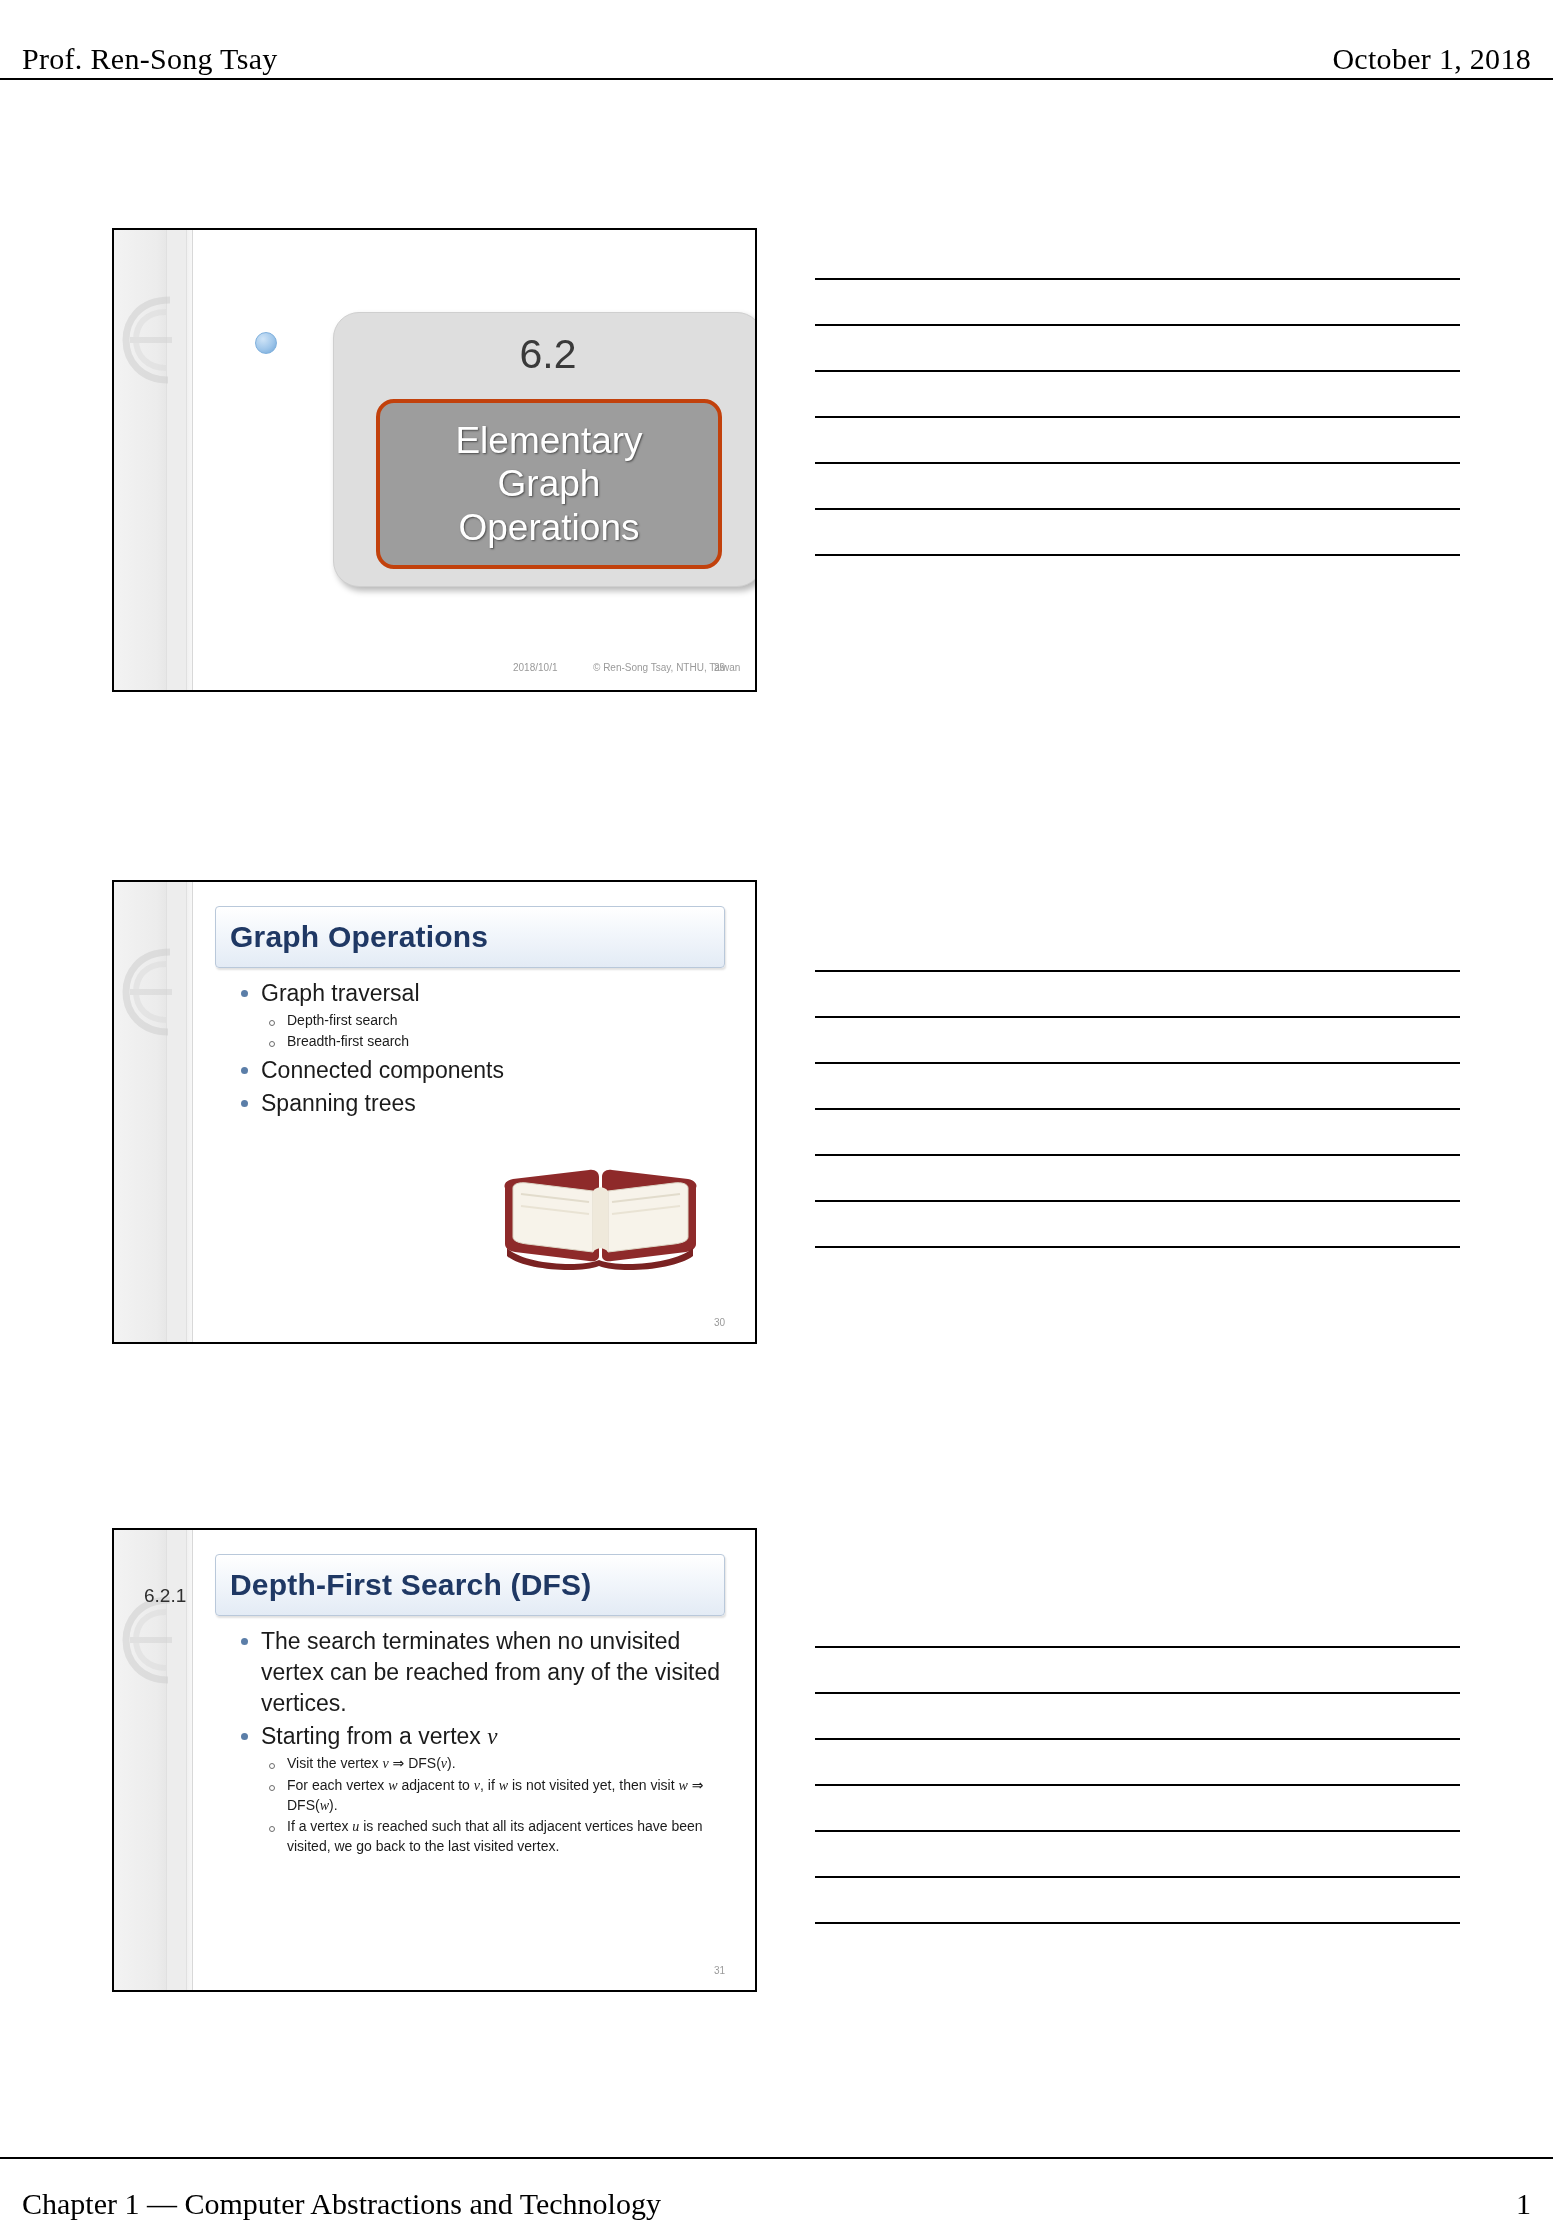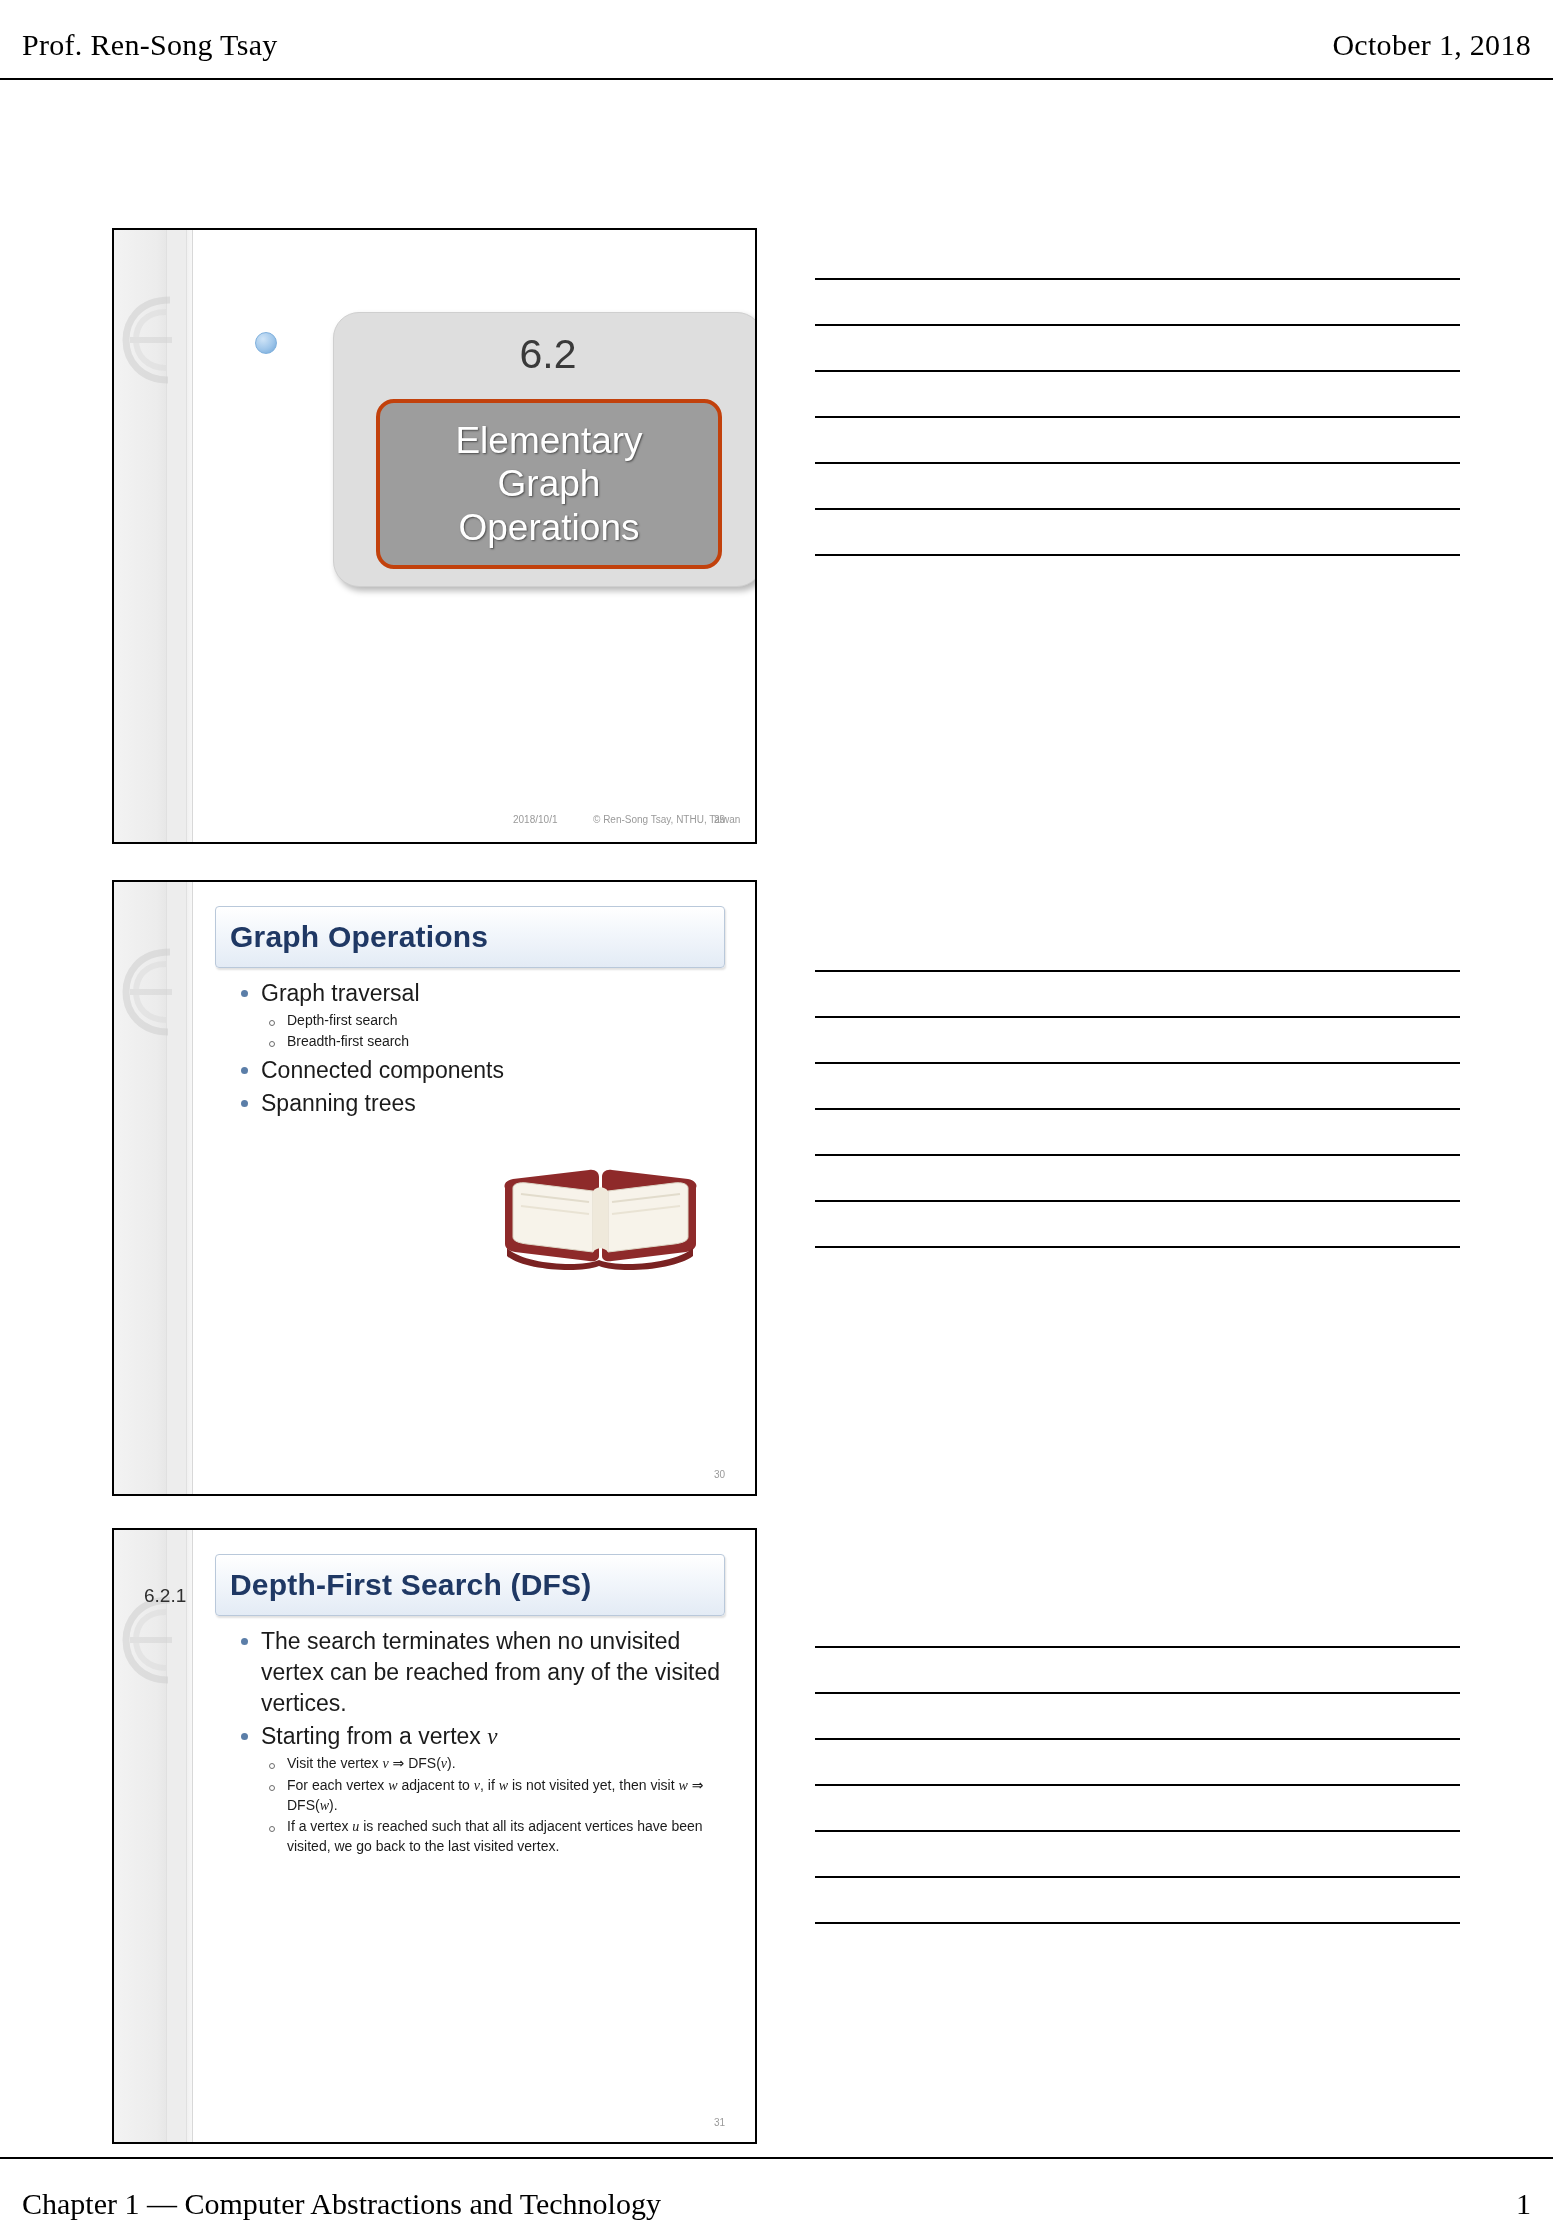--- a/index.html
+++ b/index.html
@@ -25,21 +25,21 @@
   
   .page-header {
     position: absolute;
     top: 14px;
     left: 0;
     width: 1553px;
     height: 62px;
     box-sizing: border-box;
     padding: 0 22px;
     display: flex;
-    align-items: center;
+    align-items: flex-end;
     justify-content: space-between;
     font-family: "Liberation Serif", serif;
     font-size: 30px;
     letter-spacing: 0.3px;
   }
   .header-rule {
     position: absolute;
     top: 78px;
     left: 0;
     width: 1553px;
@@ -78,21 +78,21 @@
     width: 1553px;
   }
   #row-1 { top: 228px; }
   #row-2 { top: 880px; }
   #row-3 { top: 1528px; }
 
   .slide {
     position: absolute;
     left: 112px;
     width: 645px;
-    height: 616px;
+    height: 464px;
     border: 2px solid #000000;
     background: #ffffff;
     box-sizing: border-box;
     overflow: hidden;
     font-family: "Liberation Sans", sans-serif;
   }
 
   
   .slide-band {
     position: absolute;

